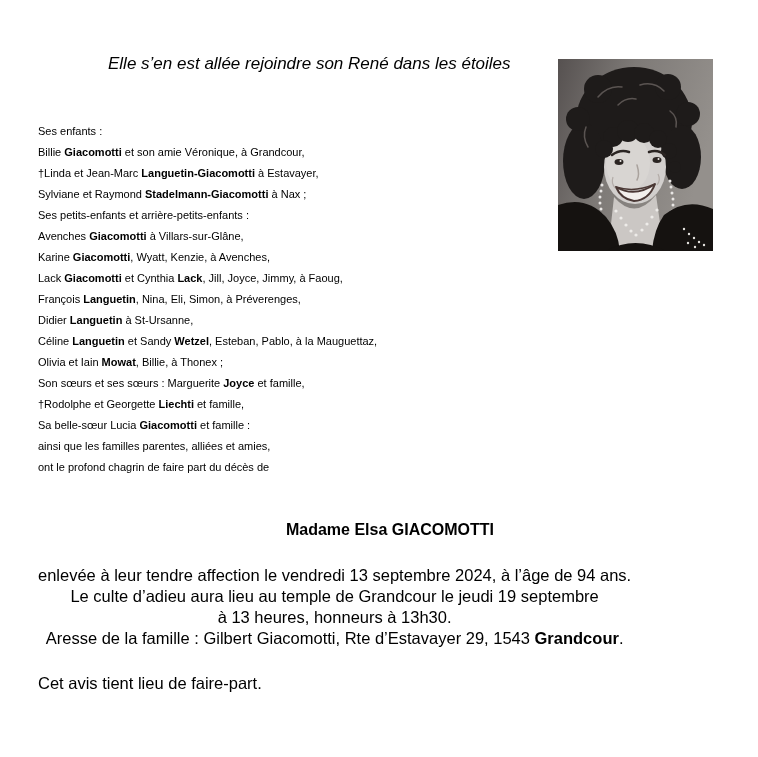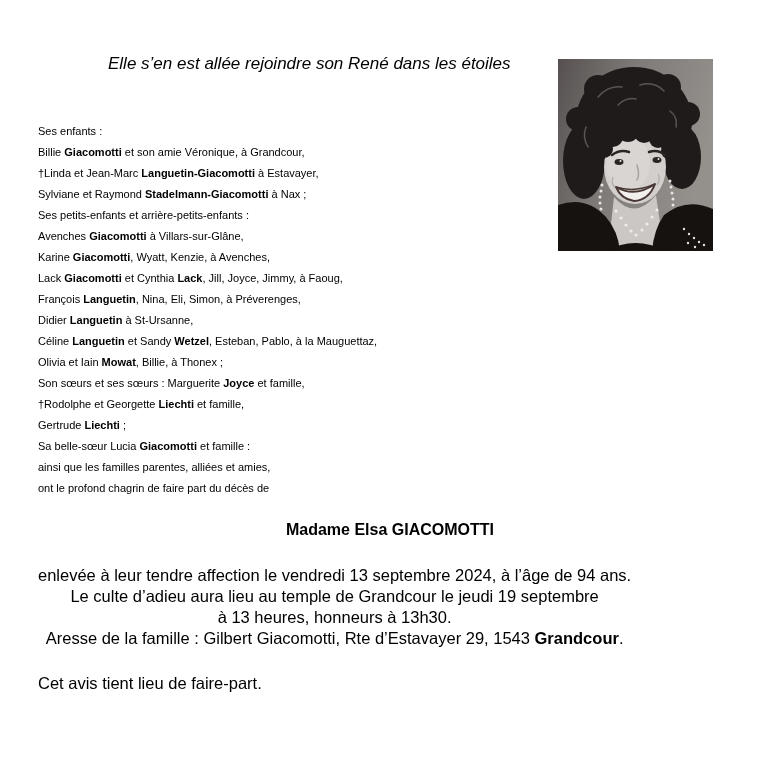--- a/index.html
+++ b/index.html
@@ -195,21 +195,20 @@
       <div class="line"><span>Ses petits-enfants et arrière-petits-enfants :</span></div>
       <div class="line"><span>Avenches </span><span class="b">Giacomotti</span><span> à Villars-sur-Glâne,</span></div>
       <div class="line"><span>Karine </span><span class="b">Giacomotti</span><span>, Wyatt, Kenzie, à Avenches,</span></div>
       <div class="line"><span>Lack </span><span class="b">Giacomotti</span><span> et Cynthia </span><span class="b">Lack</span><span>, Jill, Joyce, Jimmy, à Faoug,</span></div>
       <div class="line"><span>François </span><span class="b">Languetin</span><span>, Nina, Eli, Simon, à Préverenges,</span></div>
       <div class="line"><span>Didier </span><span class="b">Languetin</span><span> à St-Ursanne,</span></div>
       <div class="line"><span>Céline </span><span class="b">Languetin</span><span> et Sandy </span><span class="b">Wetzel</span><span>, Esteban, Pablo, à la Mauguettaz,</span></div>
       <div class="line"><span>Olivia et Iain </span><span class="b">Mowat</span><span>, Billie, à Thonex ;</span></div>
       <div class="line"><span>Son sœurs et ses sœurs : Marguerite </span><span class="b">Joyce</span><span> et famille,</span></div>
       <div class="line"><span>†Rodolphe et Georgette </span><span class="b">Liechti</span><span> et famille,</span></div>
-      <div class="line"><span>Gertrude </span><span class="b">Liechti</span><span> ;</span></div>
       <div class="line"><span>Sa belle-sœur Lucia </span><span class="b">Giacomotti</span><span> et famille :</span></div>
       <div class="line"><span>ainsi que les familles parentes, alliées et amies,</span></div>
       <div class="line"><span>ont le profond chagrin de faire part du décès de</span></div>
     </div>
 
   <div class="deceased-name">Madame Elsa GIACOMOTTI</div>
 
   <div class="details-block">
       <div class="line"><span>enlevée à leur tendre affection le vendredi 13 septembre 2024, à l’âge de 94 ans.</span></div>
       <div class="line"><span>Le culte d’adieu aura lieu au temple de Grandcour le jeudi 19 septembre</span></div>

